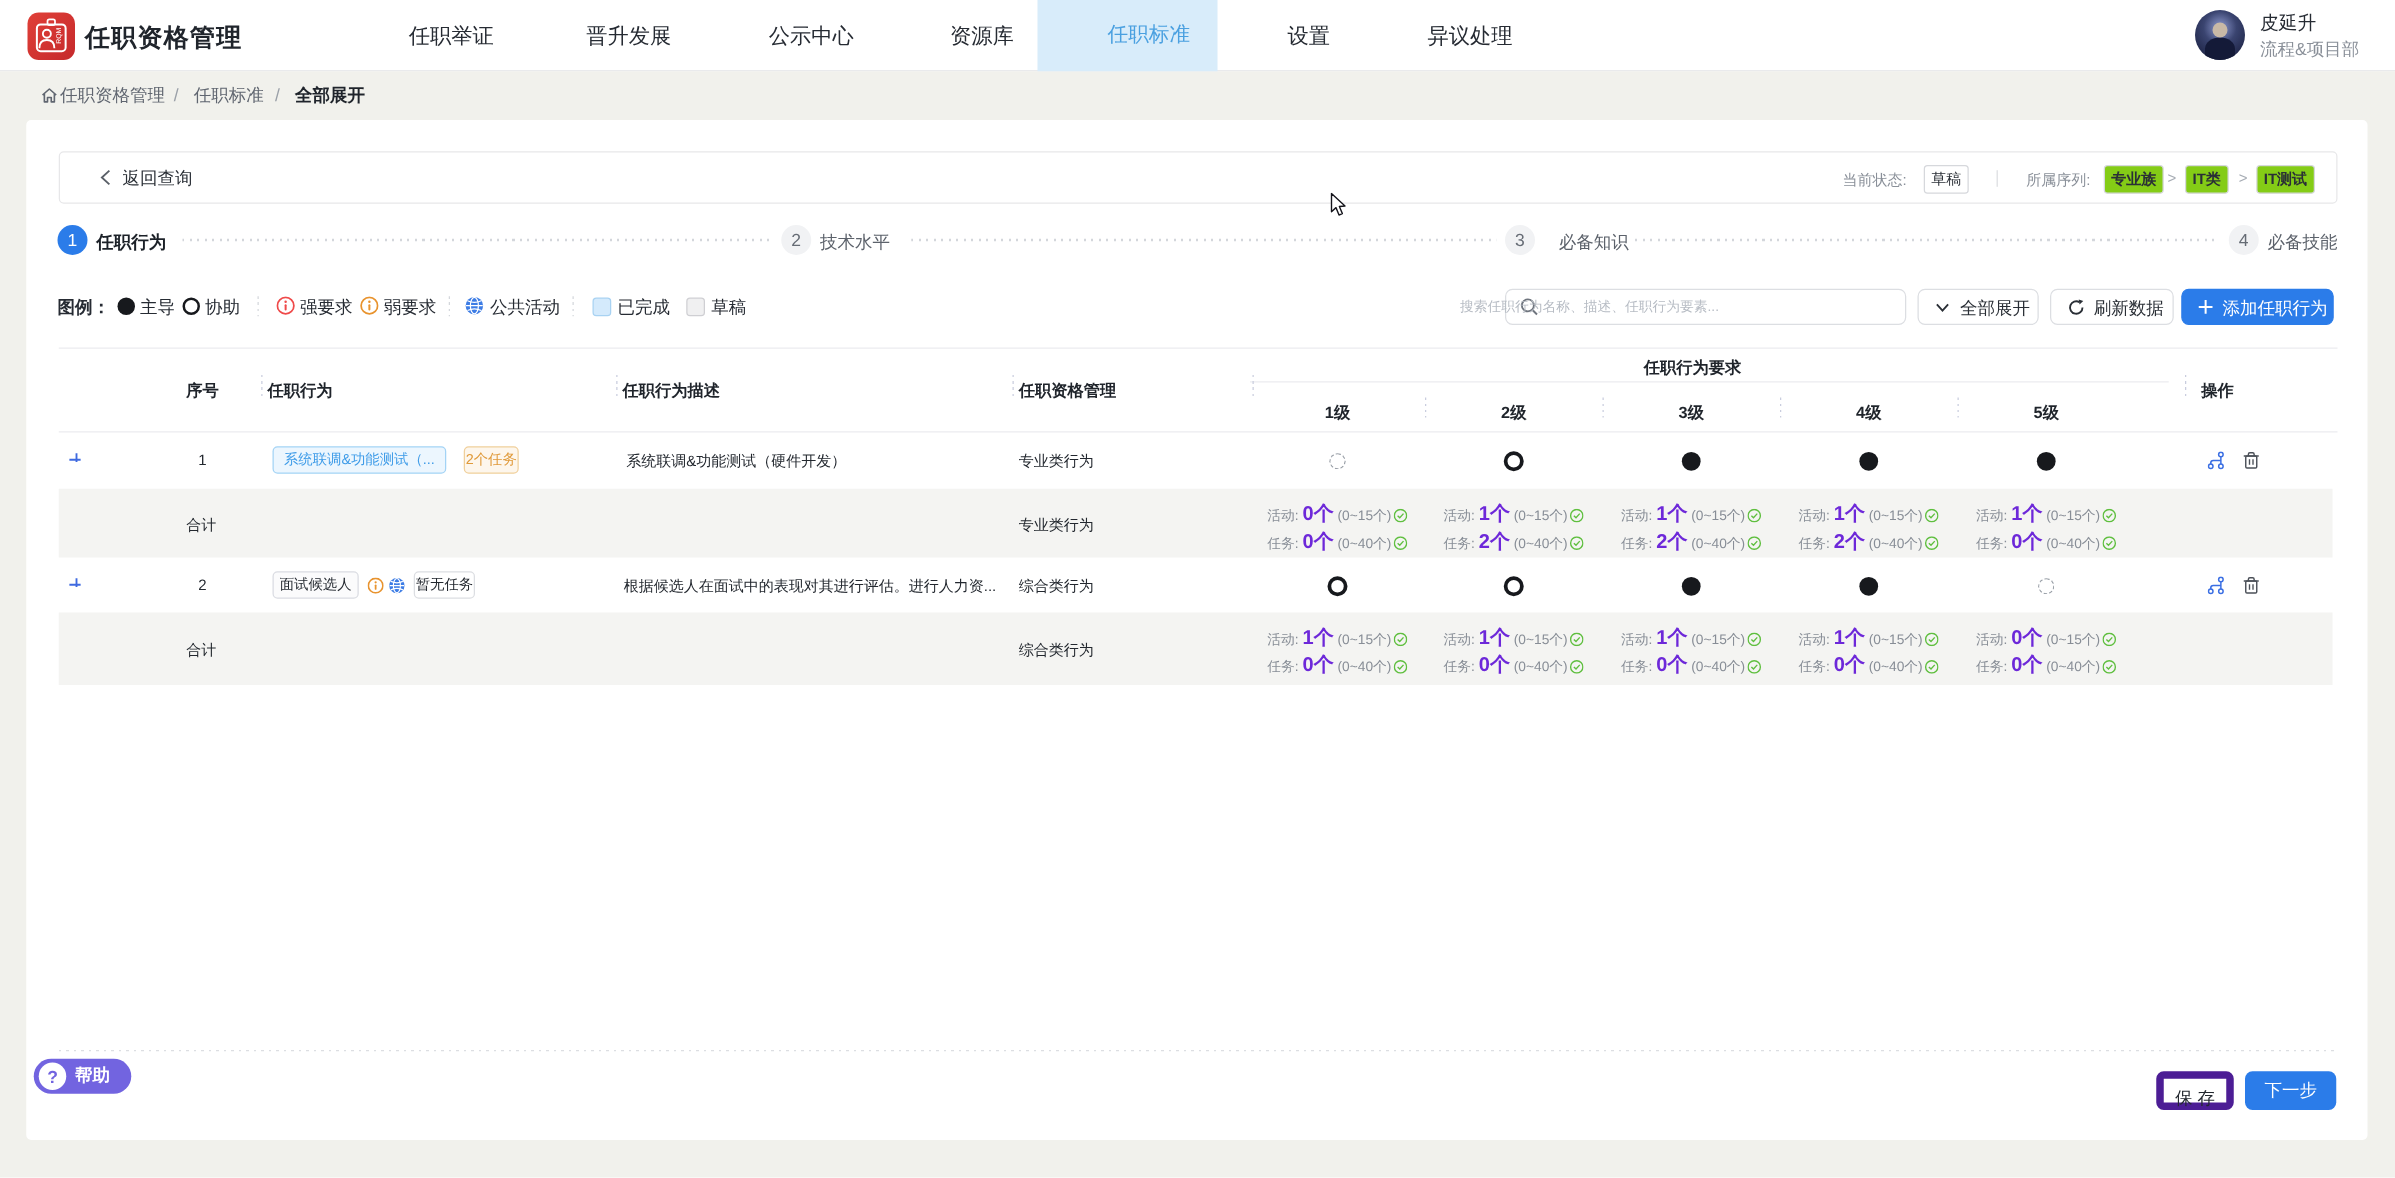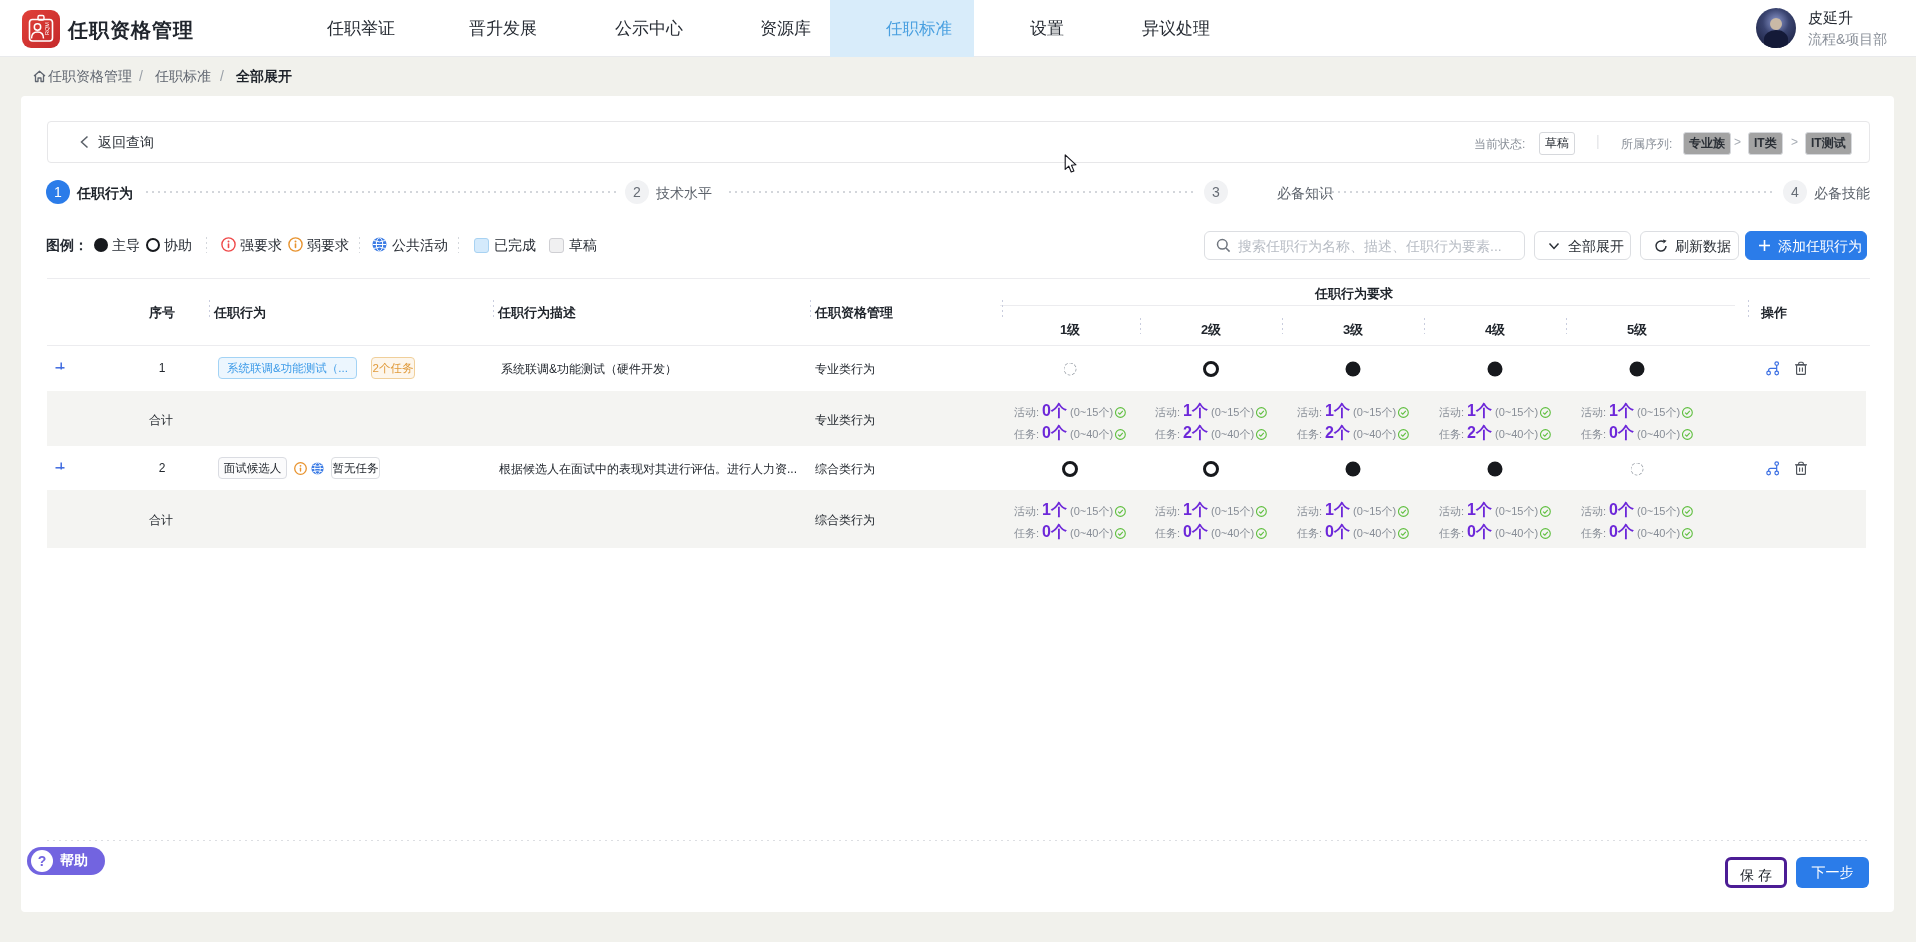--- a/index.html
+++ b/index.html
@@ -16,21 +16,21 @@
 .udept{position:absolute;left:1808px;top:31px;font-size:14px;color:#8a9099}
 .avatar{position:absolute;left:1756px;top:8px;width:40px;height:40px;border-radius:50%;background:radial-gradient(circle at 50% 35%,#8f9bd0 0%,#3a4470 40%,#232a4d 75%);overflow:hidden}
 
 .crumb{position:absolute;top:68px;font-size:14px;color:#606670}
 .crumb b{color:#1f242b}
 
 .card{position:absolute;left:21px;top:96px;width:1873px;height:816px;background:#fff;border-radius:4px}
 .backbox{position:absolute;left:47px;top:121px;width:1823px;height:42px;border:1px solid #e7e7e9;border-radius:4px}
 .statlbl{color:#8a9099;font-size:12px}
 .stag{display:inline-block;border:1px solid #d6d8dc;border-radius:3px;padding:2px 5px;font-size:12px;color:#2a2f36;background:#fff}
-.stag.b{font-weight:bold;background:#a3a3a3}
+.stag.b{font-weight:bold;background:#84cc16}
 
 .stepc{position:absolute;top:180px;width:24px;height:24px;border-radius:50%;text-align:center;line-height:24px;font-size:14px}
 .stepc.on{background:#2b7ce9;color:#fff}
 .stepc.off{background:#f1f2f4;color:#666c75}
 .steplbl{position:absolute;top:186px;font-size:14px;line-height:14px}
 .steplbl.on{color:#1c2128;font-weight:600}
 .steplbl.off{color:#5c626b}
 .dotline{position:absolute;height:1.6px;background-image:repeating-linear-gradient(90deg,#d3d6db 0 1.6px,transparent 1.6px 6px)}
 
 .lg{position:absolute;top:237px;font-size:14px;color:#262b33}
@@ -115,21 +115,21 @@
 <div class="abs" style="left:1791px;top:135px;color:#a6acb4;font-size:12px">&gt;</div>
 <div class="abs stag b" style="left:1805px;top:132px">IT测试</div>
 
 <div class="stepc on" style="left:46px">1</div>
 <div class="steplbl on" style="left:77px">任职行为</div>
 <div class="dotline" style="left:146px;top:191px;width:470px"></div>
 <div class="stepc off" style="left:625px">2</div>
 <div class="steplbl off" style="left:656px">技术水平</div>
 <div class="dotline" style="left:729px;top:191px;width:468px"></div>
 <div class="stepc off" style="left:1204px">3</div>
-<div class="steplbl off" style="left:1277px">必备知识</div>
+<div class="steplbl off" style="left:1247px">必备知识</div>
 <div class="dotline" style="left:1308px;top:191px;width:468px"></div>
 <div class="stepc off" style="left:1783px">4</div>
 <div class="steplbl off" style="left:1814px">必备技能</div>
 
 <div class="lg" style="left:46px;font-weight:bold">图例：</div>
 <div class="abs" style="left:94px;top:238px;width:14px;height:14px;border-radius:50%;background:#17191d"></div>
 <div class="lg" style="left:112px">主导</div>
 <div class="abs" style="left:146px;top:238px;width:14px;height:14px;border-radius:50%;border:2.6px solid #17191d"></div>
 <div class="lg" style="left:164px">协助</div>
 <div class="abs" style="left:206px;top:237px;width:1px;height:16px;background-image:repeating-linear-gradient(180deg,#d4d7dc 0 2px,transparent 2px 5px)"></div>
@@ -157,21 +157,21 @@
 <div class="abs" style="left:474px;top:238px;width:15px;height:15px;border-radius:3px;background:#d4eafc;border:1px solid #a8d2f2"></div>
 <div class="lg" style="left:494px">已完成</div>
 <div class="abs" style="left:549px;top:238px;width:15px;height:15px;border-radius:3px;background:#f0f0f1;border:1px solid #cfcfd3"></div>
 <div class="lg" style="left:569px">草稿</div>
 
 <div class="sinput"></div>
 <svg class="abs" style="left:1216px;top:238px" width="15" height="15" viewBox="0 0 15 15">
     <circle cx="6.3" cy="6.3" r="4.8" fill="none" stroke="#6f757e" stroke-width="1.5"></circle>
     <line x1="10" y1="10" x2="13.6" y2="13.6" stroke="#6f757e" stroke-width="1.5"></line>
   </svg>
-<div class="abs" style="left:1238px;top:238px;font-size:14px;color:#b7bcc4">搜索任职行为名称、描述、任职行为要素...</div>
+<div class="abs" style="left:1168px;top:238px;font-size:11px;color:#b7bcc4">搜索任职行为名称、描述、任职行为要素...</div>
 <div class="btn" style="left:1534px;width:97px"></div>
 <svg class="abs" style="left:1548px;top:241px" width="12" height="10" viewBox="0 0 12 10">
     <polyline points="1.5,2.5 6,7.5 10.5,2.5" fill="none" stroke="#2a2f36" stroke-width="1.5"></polyline>
   </svg>
 <div class="abs" style="left:1568px;top:238px;font-size:14px;color:#2a2f36">全部展开</div>
 <div class="btn" style="left:1640px;width:99px"></div>
 <svg class="abs" style="left:1654px;top:239px" width="14" height="14" viewBox="0 0 14 14">
     <path d="M12 7 A5 5 0 1 1 9.5 2.7" fill="none" stroke="#2a2f36" stroke-width="1.5"></path>
     <polygon points="9,0.6 12.6,1.8 9.6,4.6" fill="#2a2f36"></polygon>
   </svg>
@@ -356,21 +356,21 @@
 <div class="stat" style="left:1637px;top:500px"><span class="g">活动: </span><b>0个</b><span class="g"> (0~15个)</span><svg width="11" height="11" viewBox="0 0 11 11" style="vertical-align:-1.5px;margin-left:2px">
       <circle cx="5.5" cy="5.5" r="4.9" fill="none" stroke="#5fbf3f" stroke-width="1.1"></circle>
       <polyline points="3.2,5.6 4.9,7.2 7.9,3.9" fill="none" stroke="#5fbf3f" stroke-width="1.1"></polyline>
     </svg></div>
 <div class="stat" style="left:1637px;top:522px"><span class="g">任务: </span><b>0个</b><span class="g"> (0~40个)</span><svg width="11" height="11" viewBox="0 0 11 11" style="vertical-align:-1.5px;margin-left:2px">
       <circle cx="5.5" cy="5.5" r="4.9" fill="none" stroke="#5fbf3f" stroke-width="1.1"></circle>
       <polyline points="3.2,5.6 4.9,7.2 7.9,3.9" fill="none" stroke="#5fbf3f" stroke-width="1.1"></polyline>
     </svg></div>
 
 <div class="abs" style="left:47px;top:840px;width:1823px;height:1px;background-image:repeating-linear-gradient(90deg,#dcdee2 0 2px,transparent 2px 6px)"></div>
-<div class="fbtn" style="left:1725px;width:62px;background:#fff;border:3px solid #4c1d95;color:#23282f">保 存</div>
+<div class="fbtn" style="left:1725px;width:62px;background:#fff;border:6px solid #4c1d95;color:#23282f">保 存</div>
 <div class="fbtn" style="left:1796px;width:73px;background:#2b7ce9;color:#fff">下一步</div>
 <div class="help">
     <div style="position:absolute;left:4px;top:3px;width:22px;height:22px;border-radius:50%;background:#fff;color:#7264e0;font-size:14px;font-weight:bold;text-align:center;line-height:22px">?</div>
     <div style="position:absolute;left:33px;top:5px">帮助</div>
   </div>
 
 <svg class="abs" style="left:1064px;top:154px" width="15" height="22" viewBox="0 0 15 22">
     <path d="M1.2 0.8 L1.2 15.4 L4.8 12.1 L7.2 18 L9.9 16.9 L7.5 11.2 L12 10.8 Z" fill="#fff" stroke="#15151c" stroke-width="1.1" stroke-linejoin="round"></path>
   </svg>
 

